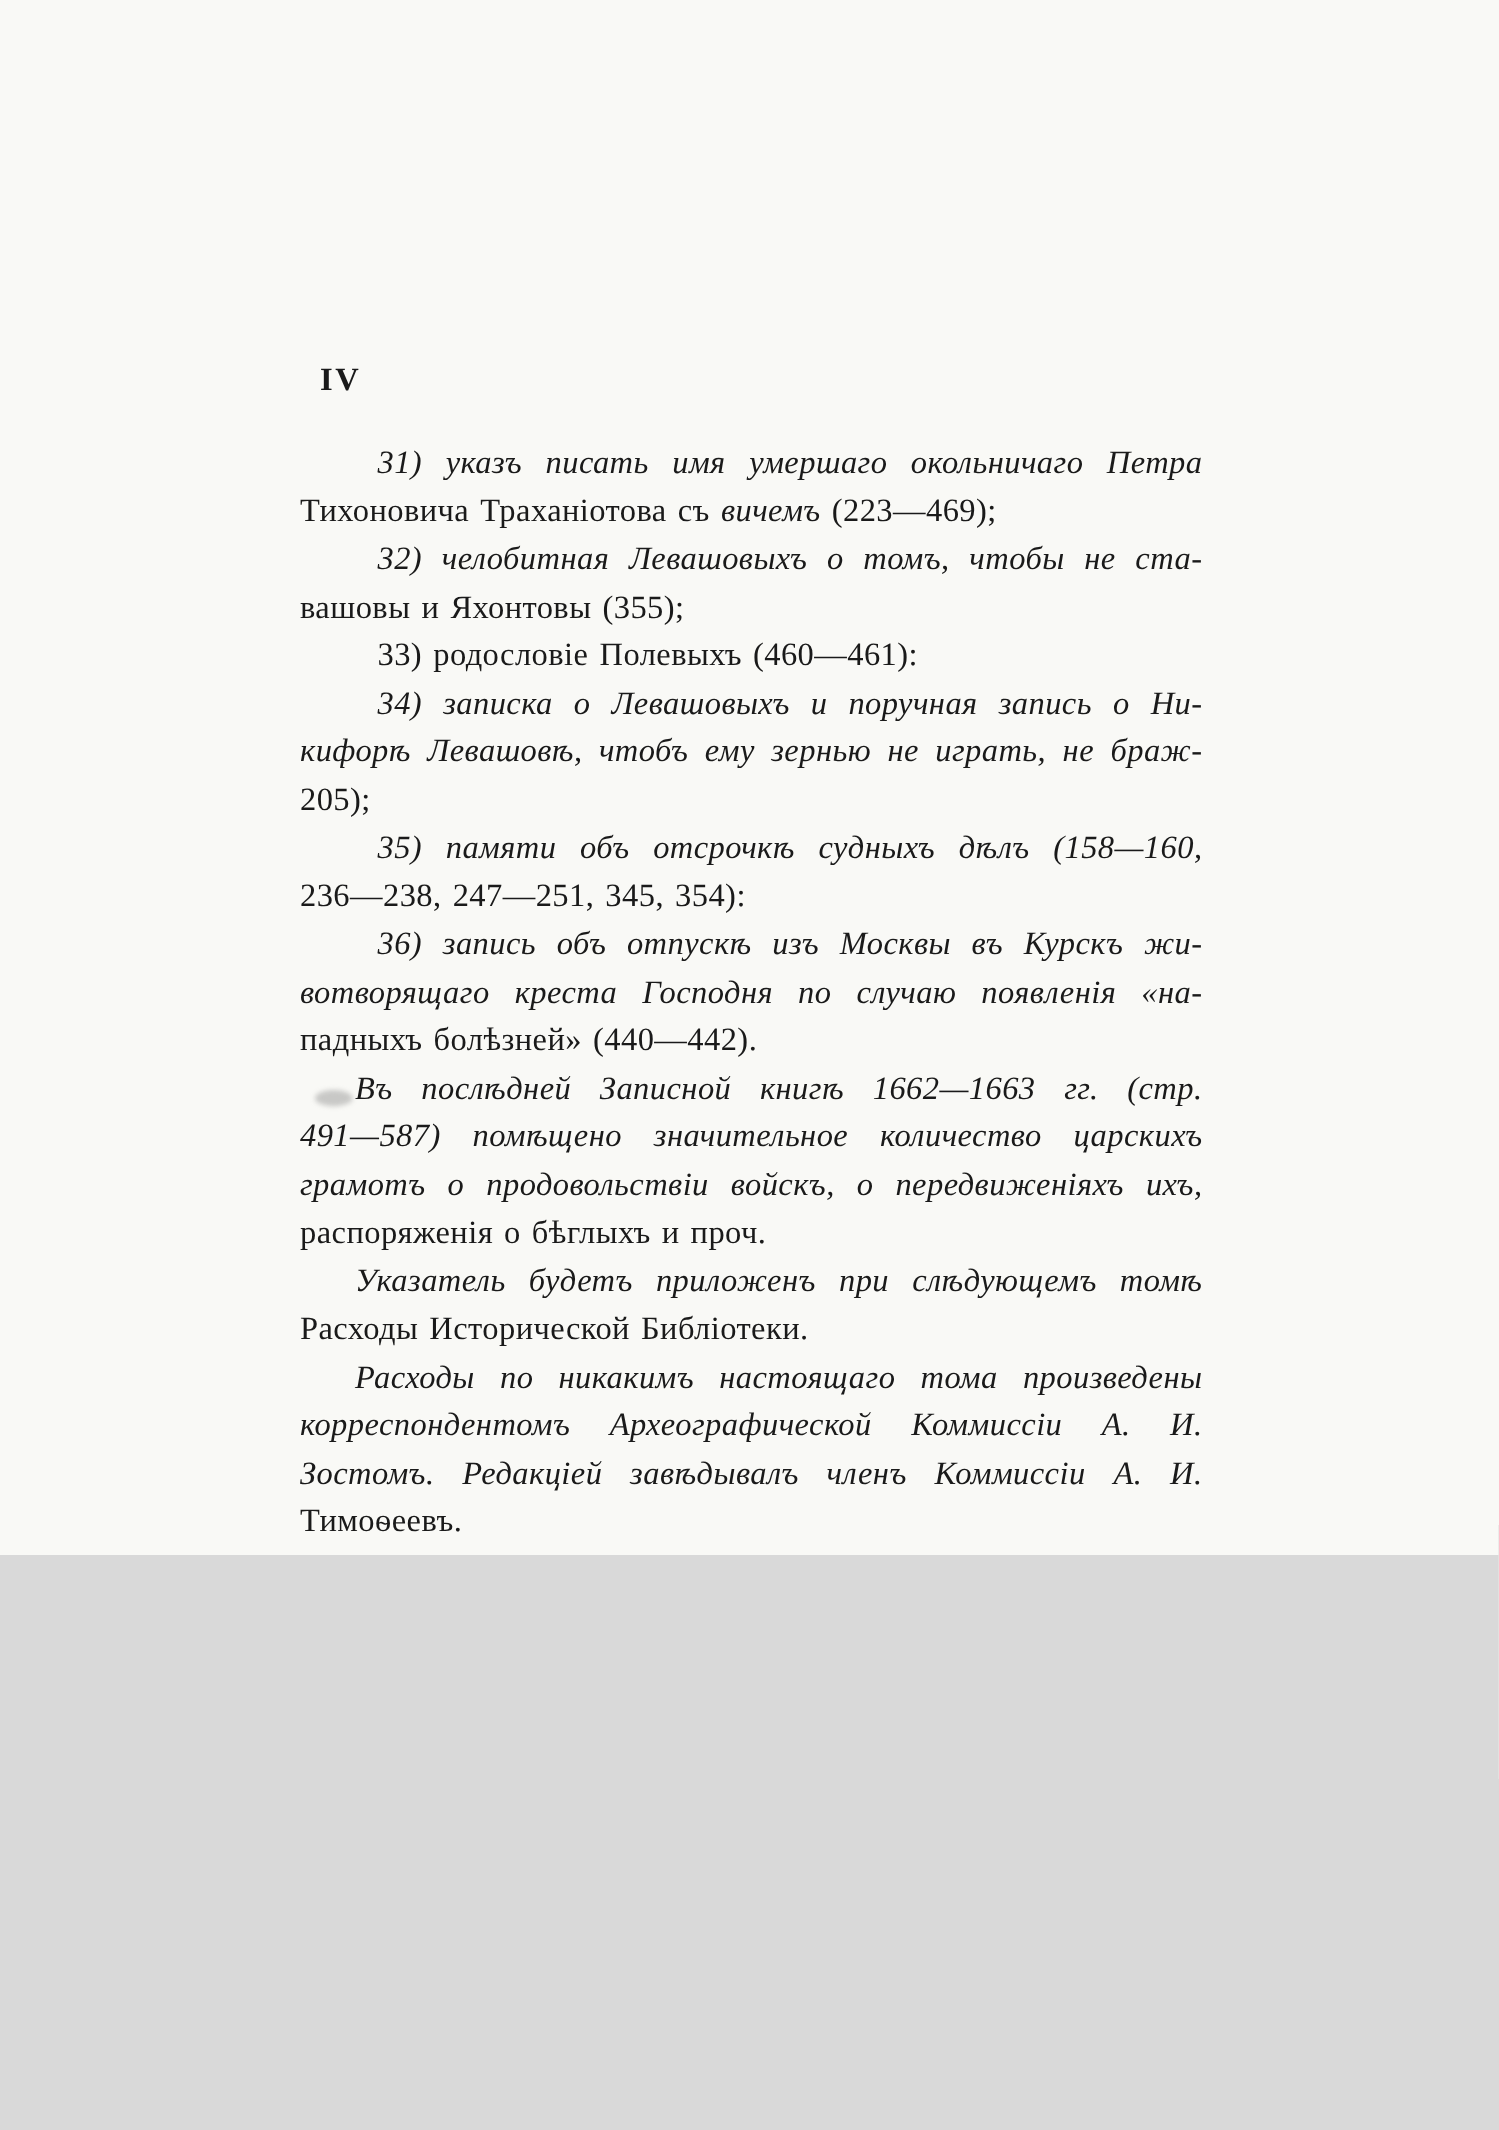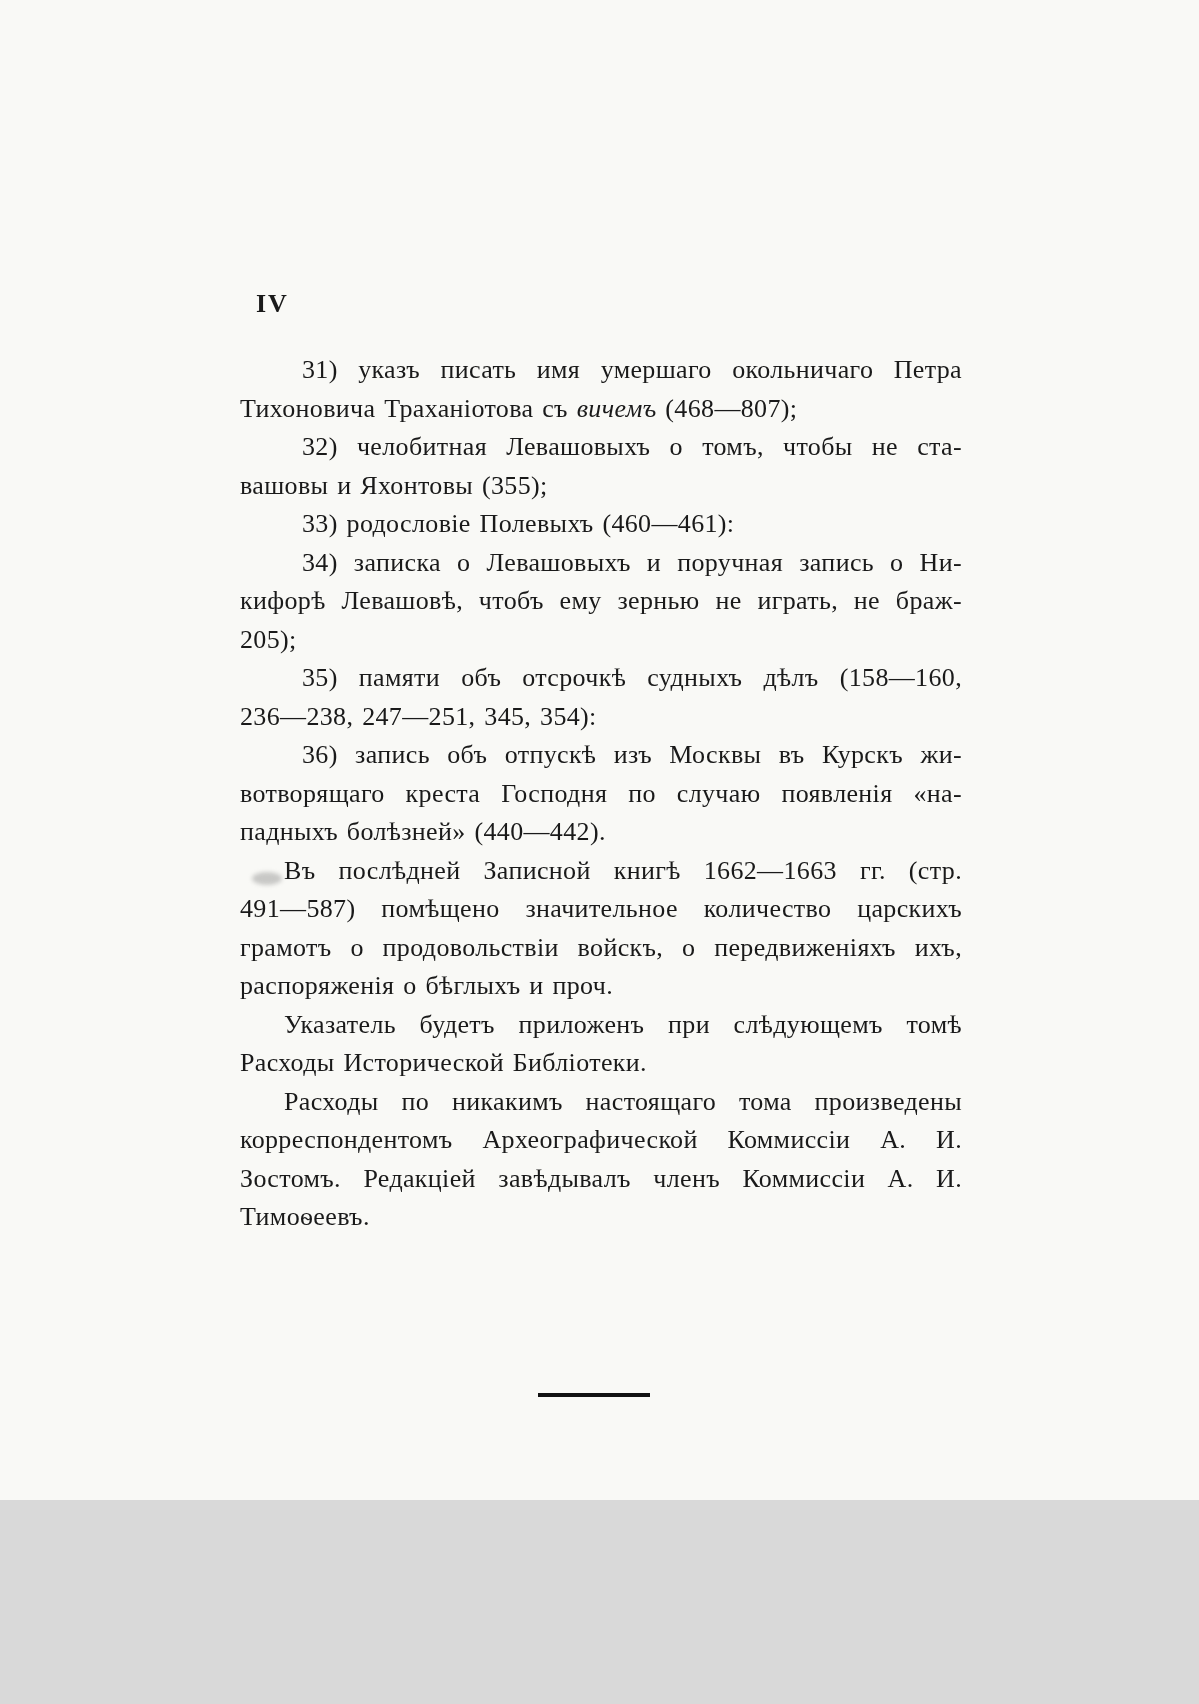--- a/index.html
+++ b/index.html
@@ -1,18 +1,18 @@
 <!DOCTYPE html>
 <html><head>
 <meta charset="utf-8">
 <style>
   html,body{margin:0;padding:0;background:#d9d9d9;}
   .page{
     position:relative;
-    width:1199px;height:1500px;
+    width:1199px;height:1244px;
     margin:0 auto;
     background:#f9f9f6;
     overflow:hidden;
     font-family:"Liberation Serif","DejaVu Serif",serif;
     color:#1a1a1a;
   }
   .pagenum{
     position:absolute;left:256px;top:289px;
     font-size:26px;font-weight:700;letter-spacing:2px;
   }
@@ -22,20 +22,21 @@
   .line{
     font-size:26px;
     line-height:38.5px;height:38.5px;
     letter-spacing:.35px;
     text-align:left;
     word-spacing:2px;
   }
   .just{
     text-align:justify;
     text-align-last:justify;
+    font-style:italic;
   }
   .ind-num{text-indent:62px;}
   .ind-par{text-indent:44px;}
   .em{font-style:italic;}
   .divider{
     position:absolute;left:538px;top:1393px;
     width:112px;height:4px;background:#121212;
   }
   .smudge{
     position:absolute;left:252px;top:872px;
@@ -51,21 +52,21 @@
 </style>
 </head>
 <body>
 
 <div class="page">
 
   <div class="pagenum">IV</div>
 
   <div class="textblock">
     <div class="line ind-num just">31) указъ писать имя умершаго окольничаго Петра</div>
-    <div class="line"><span>Тихоновича Траханіотова съ </span><span class="em">вичемъ</span><span> (468—807);</span></div>
+    <div class="line"><span>Тихоновича Траханіотова съ </span><span class="em">вичемъ</span><span> (223—469);</span></div>
     <div class="line ind-num just">32) челобитная Левашовыхъ о томъ, чтобы не ста-</div>
     <div class="line">вашовы и Яхонтовы (355);</div>
     <div class="line ind-num">33) родословіе Полевыхъ (460—461):</div>
     <div class="line ind-num just">34) записка о Левашовыхъ и поручная запись о Ни-</div>
     <div class="line just">кифорѣ Левашовѣ, чтобъ ему зернью не играть, не браж-</div>
     <div class="line">205);</div>
     <div class="line ind-num just">35) памяти объ отсрочкѣ судныхъ дѣлъ (158—160,</div>
     <div class="line">236—238, 247—251, 345, 354):</div>
     <div class="line ind-num just">36) запись объ отпускѣ изъ Москвы въ Курскъ жи-</div>
     <div class="line just">вотворящаго креста Господня по случаю появленія «на-</div>

